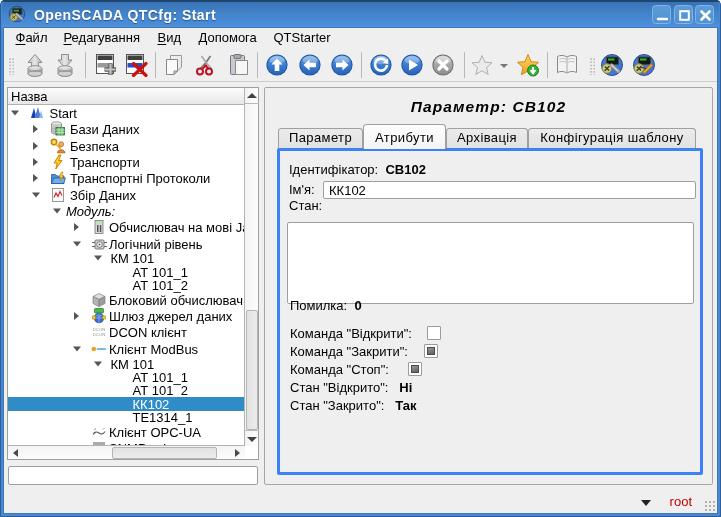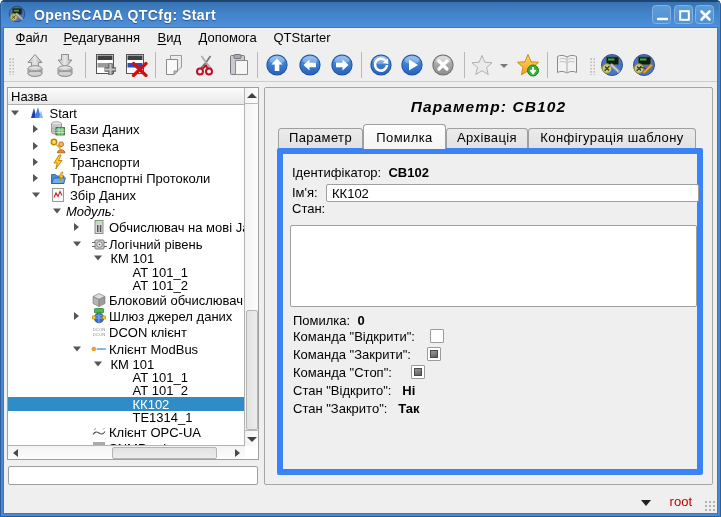--- a/index.html
+++ b/index.html
@@ -47,21 +47,21 @@
 #hsb { position:absolute; left:0; bottom:0; width:237px; height:14px; background:linear-gradient(to bottom,#f3f3f3,#fdfdfd); border-top:1px solid #b3b3b3; }
 #hsb .thumb { position:absolute; top:1px; height:12px; background:linear-gradient(to bottom,#e2e2e2,#ececec); border:1px solid #b4b4b4; border-radius:2px; }
 .sarr { width:0; height:0; position:absolute; }
 
 #binput { position:absolute; left:4px; top:438px; width:250px; height:19px; background:#fff; border:1px solid #9f9f9f; border-radius:2px; }
 
 #rpanel { position:absolute; left:260px; top:59px; width:449px; height:398px; border:1px solid #a6a6a6; border-radius:2px; background:#efefef; }
 #rtitle { position:absolute; left:0; top:9.5px; width:100%; text-align:center; font-size:15.5px; font-weight:bold; font-style:italic; color:#000; letter-spacing:1.1px; }
 .tab { position:absolute; font-size:13px; letter-spacing:0.4px; text-align:center; border:1px solid #9f9f9f; border-bottom:none; border-radius:3.5px 3.5px 0 0; background:linear-gradient(to bottom,#ebebeb,#e2e2e2); padding-top:1px; }
 .tab.active { background:linear-gradient(to bottom,#fdfdfd,#f4f4f4); z-index:3; padding-top:5px; }
-#pane { position:absolute; left:12px; top:60px; width:426px; height:327px; border:6px solid #3b82f6; border-radius:2px; background:#efefef; z-index:1; }
+#pane { position:absolute; left:12px; top:60px; width:426px; height:327px; border:3px solid #3b82f6; border-radius:2px; background:#efefef; z-index:1; }
 .flabel { position:absolute; font-size:13px; color:#000; white-space:pre; }
 .finput { position:absolute; background:#fff; border:1px solid #9f9f9f; border-radius:2px; font-size:13px; padding:1px 0 0 5px; }
 .cb { position:absolute; width:14px; height:14px; background:#fff; border:1px solid #9b9b9b; border-radius:1px; }
 .cb.part::after { content:""; position:absolute; left:2px; top:2px; width:8px; height:8px; background:linear-gradient(160deg,#a2a2a2,#565656); box-shadow:inset 0 0 0 1px #4a4a4a; }
 
 #status { position:absolute; left:0; top:462px; width:100%; height:23px; }
 #root-lbl { position:absolute; right:25px; top:3.5px; color:#c00000; font-size:13px; }
 #st-arr { position:absolute; right:66px; top:10px; width:0; height:0; border-left:5.5px solid transparent; border-right:5.5px solid transparent; border-top:6px solid #222; }
 #grip { position:absolute; right:2px; bottom:2px; width:11px; height:11px;
   background-image:radial-gradient(#b2b2b2 0.9px, transparent 1px); background-size:4px 4px; }
@@ -458,30 +458,30 @@
       <div id="hsb">
         <span class="sarr" style="left:5px;top:3px;border-top:4px solid transparent;border-bottom:4px solid transparent;border-right:5px solid #4a4a4a;"></span>
         <div class="thumb" style="left:104px;width:105px;"></div>
         <span class="sarr" style="right:5px;top:3px;border-top:4px solid transparent;border-bottom:4px solid transparent;border-left:5px solid #4a4a4a;"></span>
       </div>
     </div>
     <div id="binput"></div>
     <div id="rpanel">
       <div id="rtitle">Параметр: СВ102</div>
       <div class="tab" style="left:13px; top:40px; width:85px; height:20px;">Параметр</div>
-      <div class="tab active" style="left:98px; top:36px; width:83px; height:25px;">Помилка</div>
+      <div class="tab active" style="left:98px; top:36px; width:83px; height:25px;">Атрибути</div>
       <div class="tab" style="left:181px; top:40px; width:82px; height:20px;">Архівація</div>
       <div class="tab" style="left:263px; top:40px; width:168px; height:20px;">Конфігурація шаблону</div>
       <div id="pane">
         <div class="flabel" style="left:9px; top:11px;">Ідентифікатор:  <b>СВ102</b></div>
         <div class="flabel" style="left:9px; top:31px;">Ім'я:</div>
         <div class="finput" style="left:43px; top:30px; width:373px; height:18px;">КК102</div>
         <div class="flabel" style="left:9px; top:47px;">Стан:</div>
         <div class="finput" style="left:7px; top:71px; width:407px; height:82px;"></div>
-        <div class="flabel" style="left:10px; top:159px;">Помилка:  <b>0</b></div>
+        <div class="flabel" style="left:10px; top:147px;">Помилка:  <b>0</b></div>
         <div class="flabel" style="left:10px; top:175px;">Команда "Відкрити":</div>
         <div class="cb" style="left:147px; top:175px;"></div>
         <div class="flabel" style="left:10px; top:193px;">Команда "Закрити":</div>
         <div class="cb part" style="left:144px; top:193px;"></div>
         <div class="flabel" style="left:10px; top:211px;">Команда "Стоп":</div>
         <div class="cb part" style="left:128px; top:211px;"></div>
         <div class="flabel" style="left:10px; top:229px;">Стан "Відкрито":   <b>Ні</b></div>
         <div class="flabel" style="left:10px; top:247px;">Стан "Закрито":   <b>Так</b></div>
       </div>
     </div>

